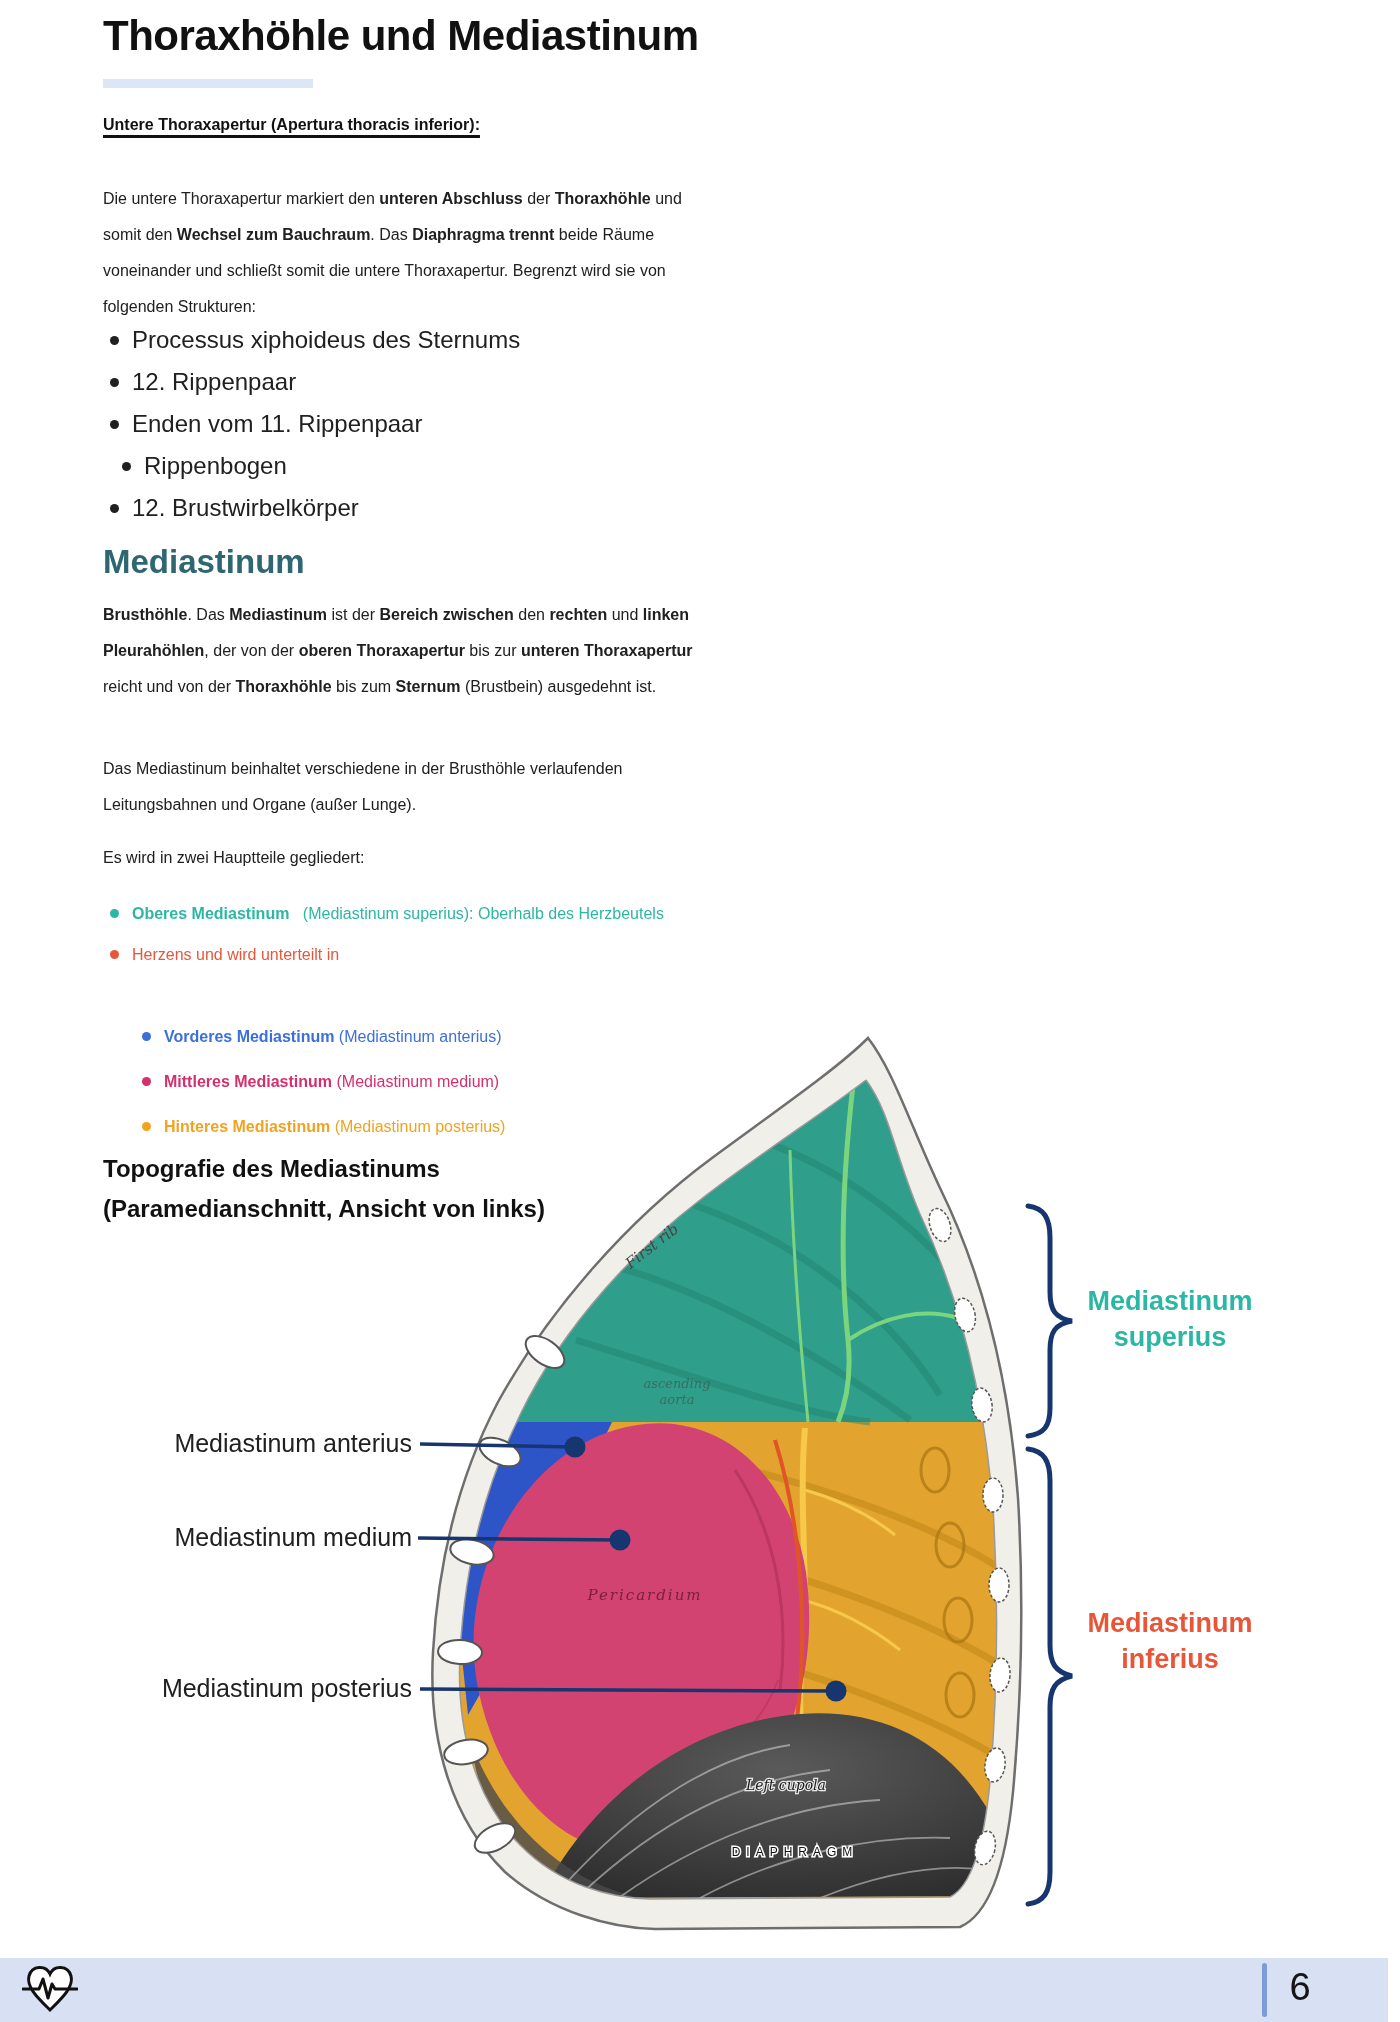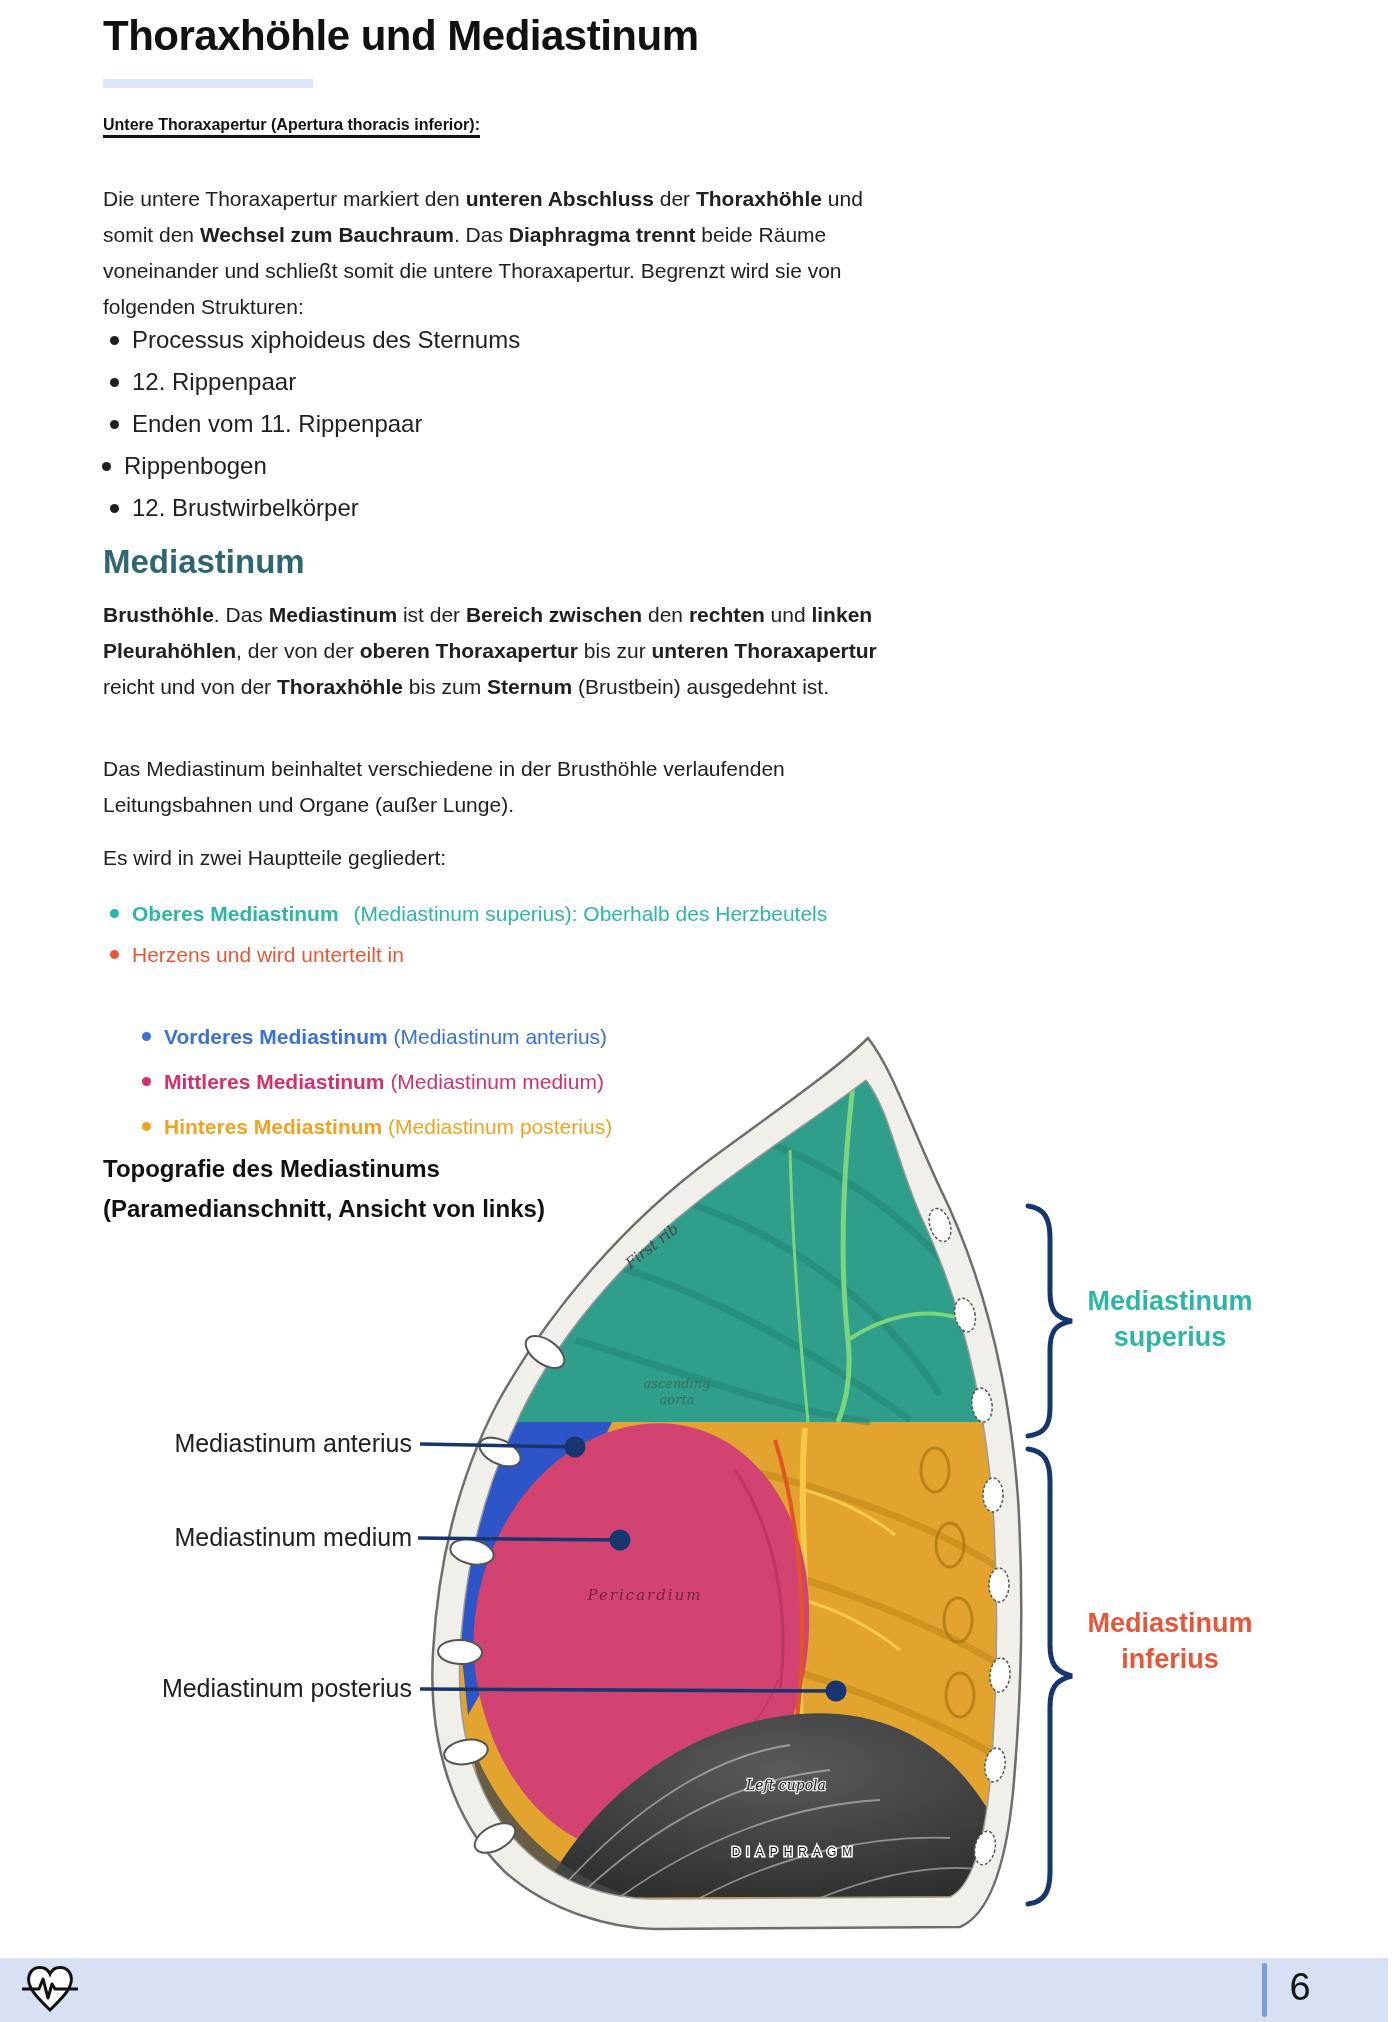--- a/index.html
+++ b/index.html
@@ -4,21 +4,21 @@
 <style>
   html,body{margin:0;padding:0;background:#ffffff;}
   .page{position:relative;width:1388px;height:2022px;background:#fff;overflow:hidden;
         font-family:"Liberation Sans",sans-serif;color:#202020;}
   .abs{position:absolute;}
   .b{font-weight:700;}
   .title{font-size:42px;font-weight:700;letter-spacing:-0.5px;color:#111;white-space:nowrap;margin:0;}
   .h2{font-size:16px;font-weight:700;color:#111;text-decoration:underline;
       text-decoration-thickness:2.5px;text-underline-offset:5px;white-space:nowrap;}
   .h3{font-size:33px;font-weight:700;white-space:nowrap;}
-  .para{font-size:21px;line-height:36px;}
+  .para{font-size:16px;line-height:36px;}
   .para .tline{white-space:nowrap;}
   .list1{font-size:24px;line-height:30px;}
   .brow{display:flex;align-items:flex-start;}
   .dot{width:9px;height:9px;border-radius:50%;background:currentColor;flex:none;
        margin-top:11px;margin-right:13px;}
   .brow-lg .dot{margin-top:13px;}
   .btext{white-space:nowrap;}
   .caption{font-size:24px;font-weight:700;line-height:40px;color:#111;}
   .caption div{white-space:nowrap;}
   .footer-num{font-size:38px;color:#151515;text-align:center;}
@@ -46,21 +46,21 @@
     <span class="btext">Processus xiphoideus des Sternums</span>
   </div>
   <div class="abs brow list1" style="left:110px;top:367px;">
     <span class="dot"></span>
     <span class="btext">12. Rippenpaar</span>
   </div>
   <div class="abs brow list1" style="left:110px;top:409px;">
     <span class="dot"></span>
     <span class="btext">Enden vom 11. Rippenpaar</span>
   </div>
-  <div class="abs brow list1" style="left:102px;top:451px;justify-content:flex-end;">
+  <div class="abs brow list1" style="left:122px;top:451px;justify-content:flex-end;">
     <span class="dot"></span>
     <span class="btext">Rippenbogen</span>
   </div>
   <div class="abs brow list1" style="left:110px;top:493px;">
     <span class="dot"></span>
     <span class="btext">12. Brustwirbelkörper</span>
   </div>
 
   <div class="abs h3" style="left: 103px; top: 543px; color: rgb(46, 102, 113);">Mediastinum</div>
 

